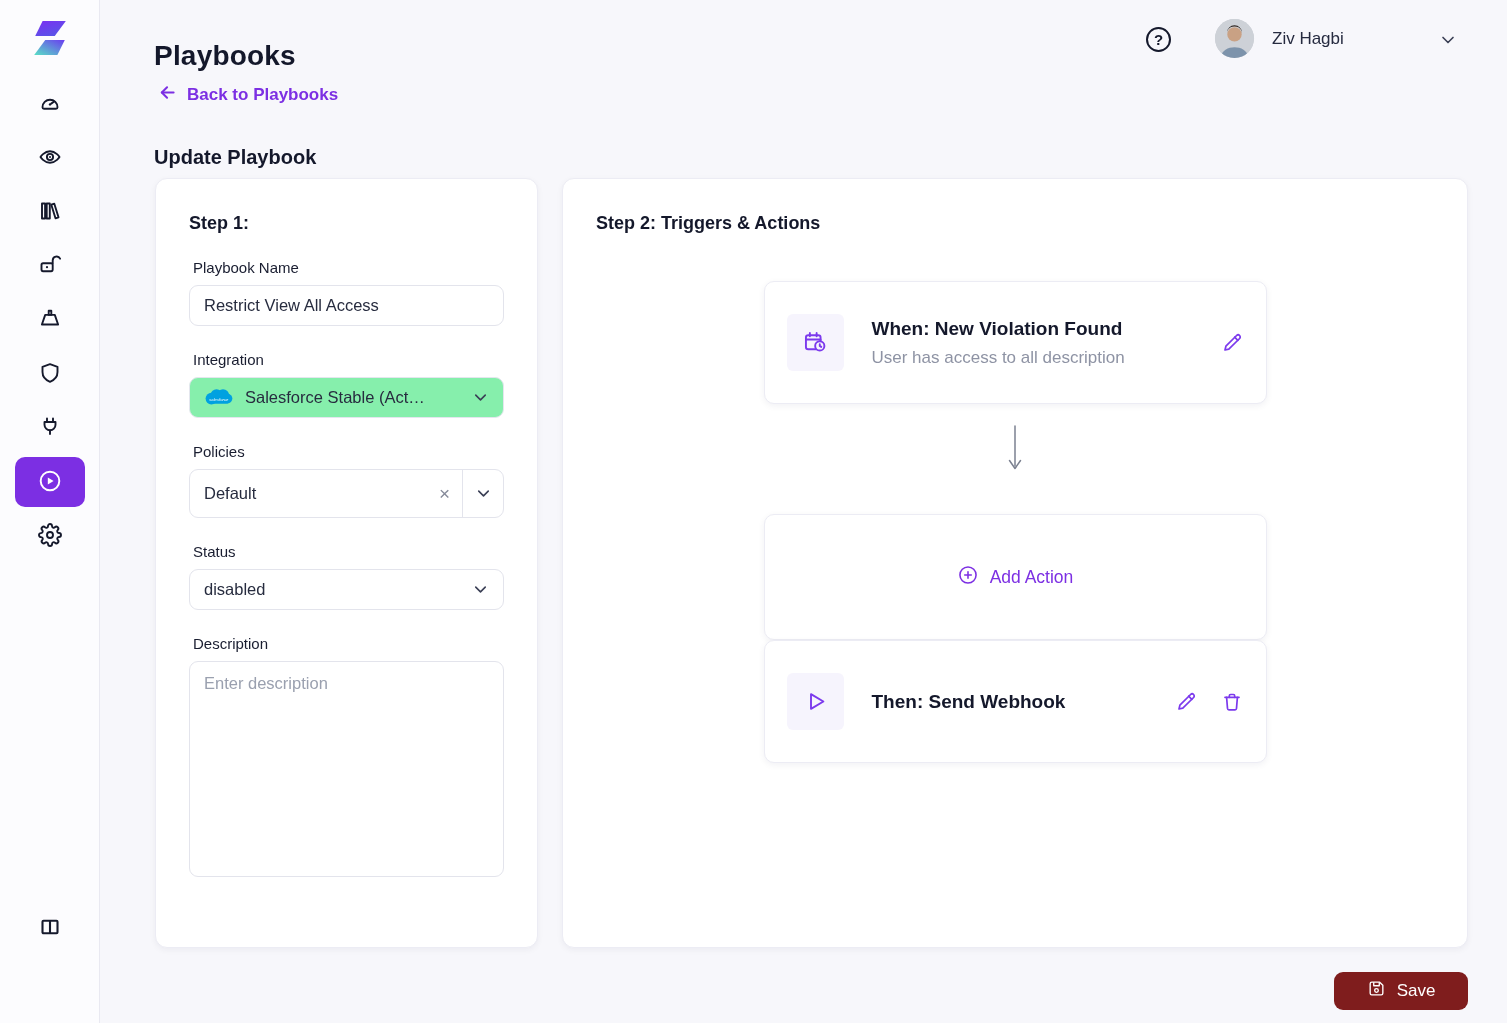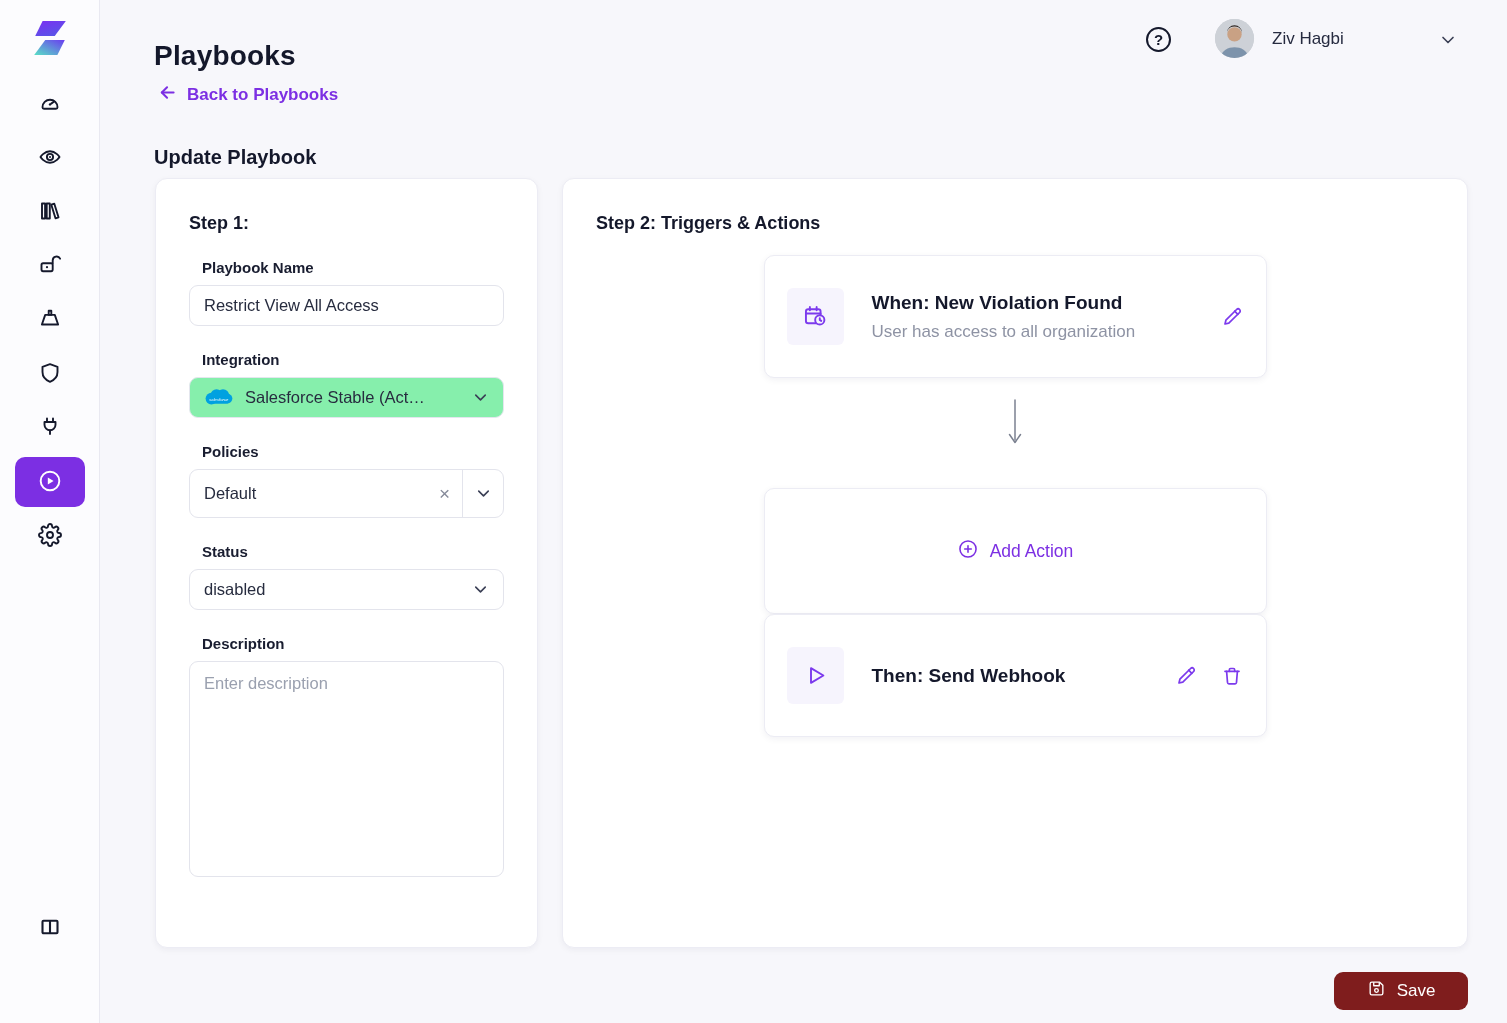--- a/index.html
+++ b/index.html
@@ -37,21 +37,21 @@
   .back-link svg { width:21px; height:21px; }
   .page-subtitle { position:absolute; left:154px; top:129px; font-size:20px; font-weight:700; }
 
   
   .card { background:#fff; border:1px solid #ececf4; border-radius:12px;
     box-shadow:0 2px 6px rgba(25,25,60,.05); }
   .step1 { position:absolute; left:155px; top:178px; width:383px; height:770px; padding:34px 33px; }
   .step2 { position:absolute; left:562px; top:178px; width:906px; height:770px; padding:34px 33px; }
   .step-heading { font-size:18px; font-weight:700; }
 
-  .field-label { font-size:15px; font-weight:700; margin:25px 13px 9px; color:#191d30; }
+  .field-label { font-size:15px; font-weight:400; margin:25px 4px 9px; color:#191d30; }
   .text-input { width:100%; height:41px; border:1px solid #e3e4ec; border-radius:9px;
     padding:0 14px; font:16.5px "Liberation Sans",sans-serif; color:#272c3f; background:#fff; }
   .select-gray { height:41px; background:#86efac; border:1px solid #e4e6ee; border-radius:9px;
     display:flex; align-items:center; gap:11px; padding:8px 13px; font-size:16.5px; color:#272c3f; cursor:pointer; }
   .sf-logo { width:31px; height:22px; flex:0 0 auto; }
   .chev { width:19px; height:19px; color:#3a3f55; flex:0 0 auto; }
   .select-gray .chev { margin-left:auto; }
   .combo { height:49px; border:1px solid #e3e4ec; border-radius:9px; background:#fff;
     display:flex; align-items:center; font-size:16.5px; color:#272c3f; }
   .combo-value { padding:0 14px; flex:1; }
@@ -59,21 +59,21 @@
   .combo-divider { width:1px; align-self:stretch; background:#e3e4ec; }
   .combo-chevbox { width:40px; display:flex; align-items:center; justify-content:center; cursor:pointer; }
   .select-white { height:41px; border:1px solid #e3e4ec; border-radius:9px; background:#fff;
     display:flex; align-items:center; padding:0 13px 0 14px; font-size:16.5px; color:#272c3f; cursor:pointer;gap:7px; }
   .select-white .chev { margin-left:auto; }
   .textarea { width:100%; height:216px; border:1px solid #e3e4ec; border-radius:9px;
     padding:12px 14px; font:16.5px "Liberation Sans",sans-serif; color:#272c3f; resize:none; background:#fff; }
   .textarea::placeholder { color:#9aa0af; }
 
   
-  .flow { width:503px; margin:21px auto 0; }
+  .flow { width:503px; margin:47px auto 0; }
   .flow-card { background:#fff; border:1px solid #ececf4; border-radius:10px;
     box-shadow:0 2px 7px rgba(25,25,60,.06); }
   .trigger-card, .then-card { height:123px; display:flex; align-items:center; gap:28px; padding:0 22px; }
   .icon-box { width:57px; height:57px; border-radius:6px; background:#f6f4fd; color:#7c3aed;
     display:flex; align-items:center; justify-content:center; flex:0 0 auto; }
   .icon-box svg { width:27px; height:27px; }
   .trigger-text { flex:1; min-width:0; }
   .trigger-title { font-size:19px; font-weight:700; color:#14182b; }
   .trigger-sub { font-size:17px; color:#8e93a4; margin-top:8px; white-space:nowrap; overflow:hidden; max-width:293px; }
   .then-title { flex:1; font-size:19px; font-weight:700; }
@@ -269,21 +269,21 @@
               <rect x="3.5" y="5.5" width="13" height="12.5" rx="2"></rect>
               <path d="M7 3.5v3"></path>
               <path d="M13 3.5v3"></path>
               <path d="M3.5 9.3h13"></path>
               <circle cx="15.8" cy="15" r="4.1" fill="#f6f4fd"></circle>
               <path d="M15.8 13.5V15l1.3.9"></path>
             </svg>
         </span>
         <div class="trigger-text">
           <div class="trigger-title">When: New Violation Found</div>
-          <div class="trigger-sub">User has access to all organization</div>
+          <div class="trigger-sub">User has access to all description</div>
         </div>
         <button class="icon-btn">
           <span><svg viewBox="0 0 24 24" fill="none" stroke="currentColor" stroke-width="1.7" stroke-linecap="round" stroke-linejoin="round">
                 <path d="M14.7 6.2l3.1 3.1"></path>
                 <path d="M5 19l.9-3.8L16.6 4.5a2.1 2.1 0 0 1 3 3L8.8 18.1 5 19z"></path>
               </svg></span>
         </button>
       </div>
 
       <div class="arrow-wrap">

